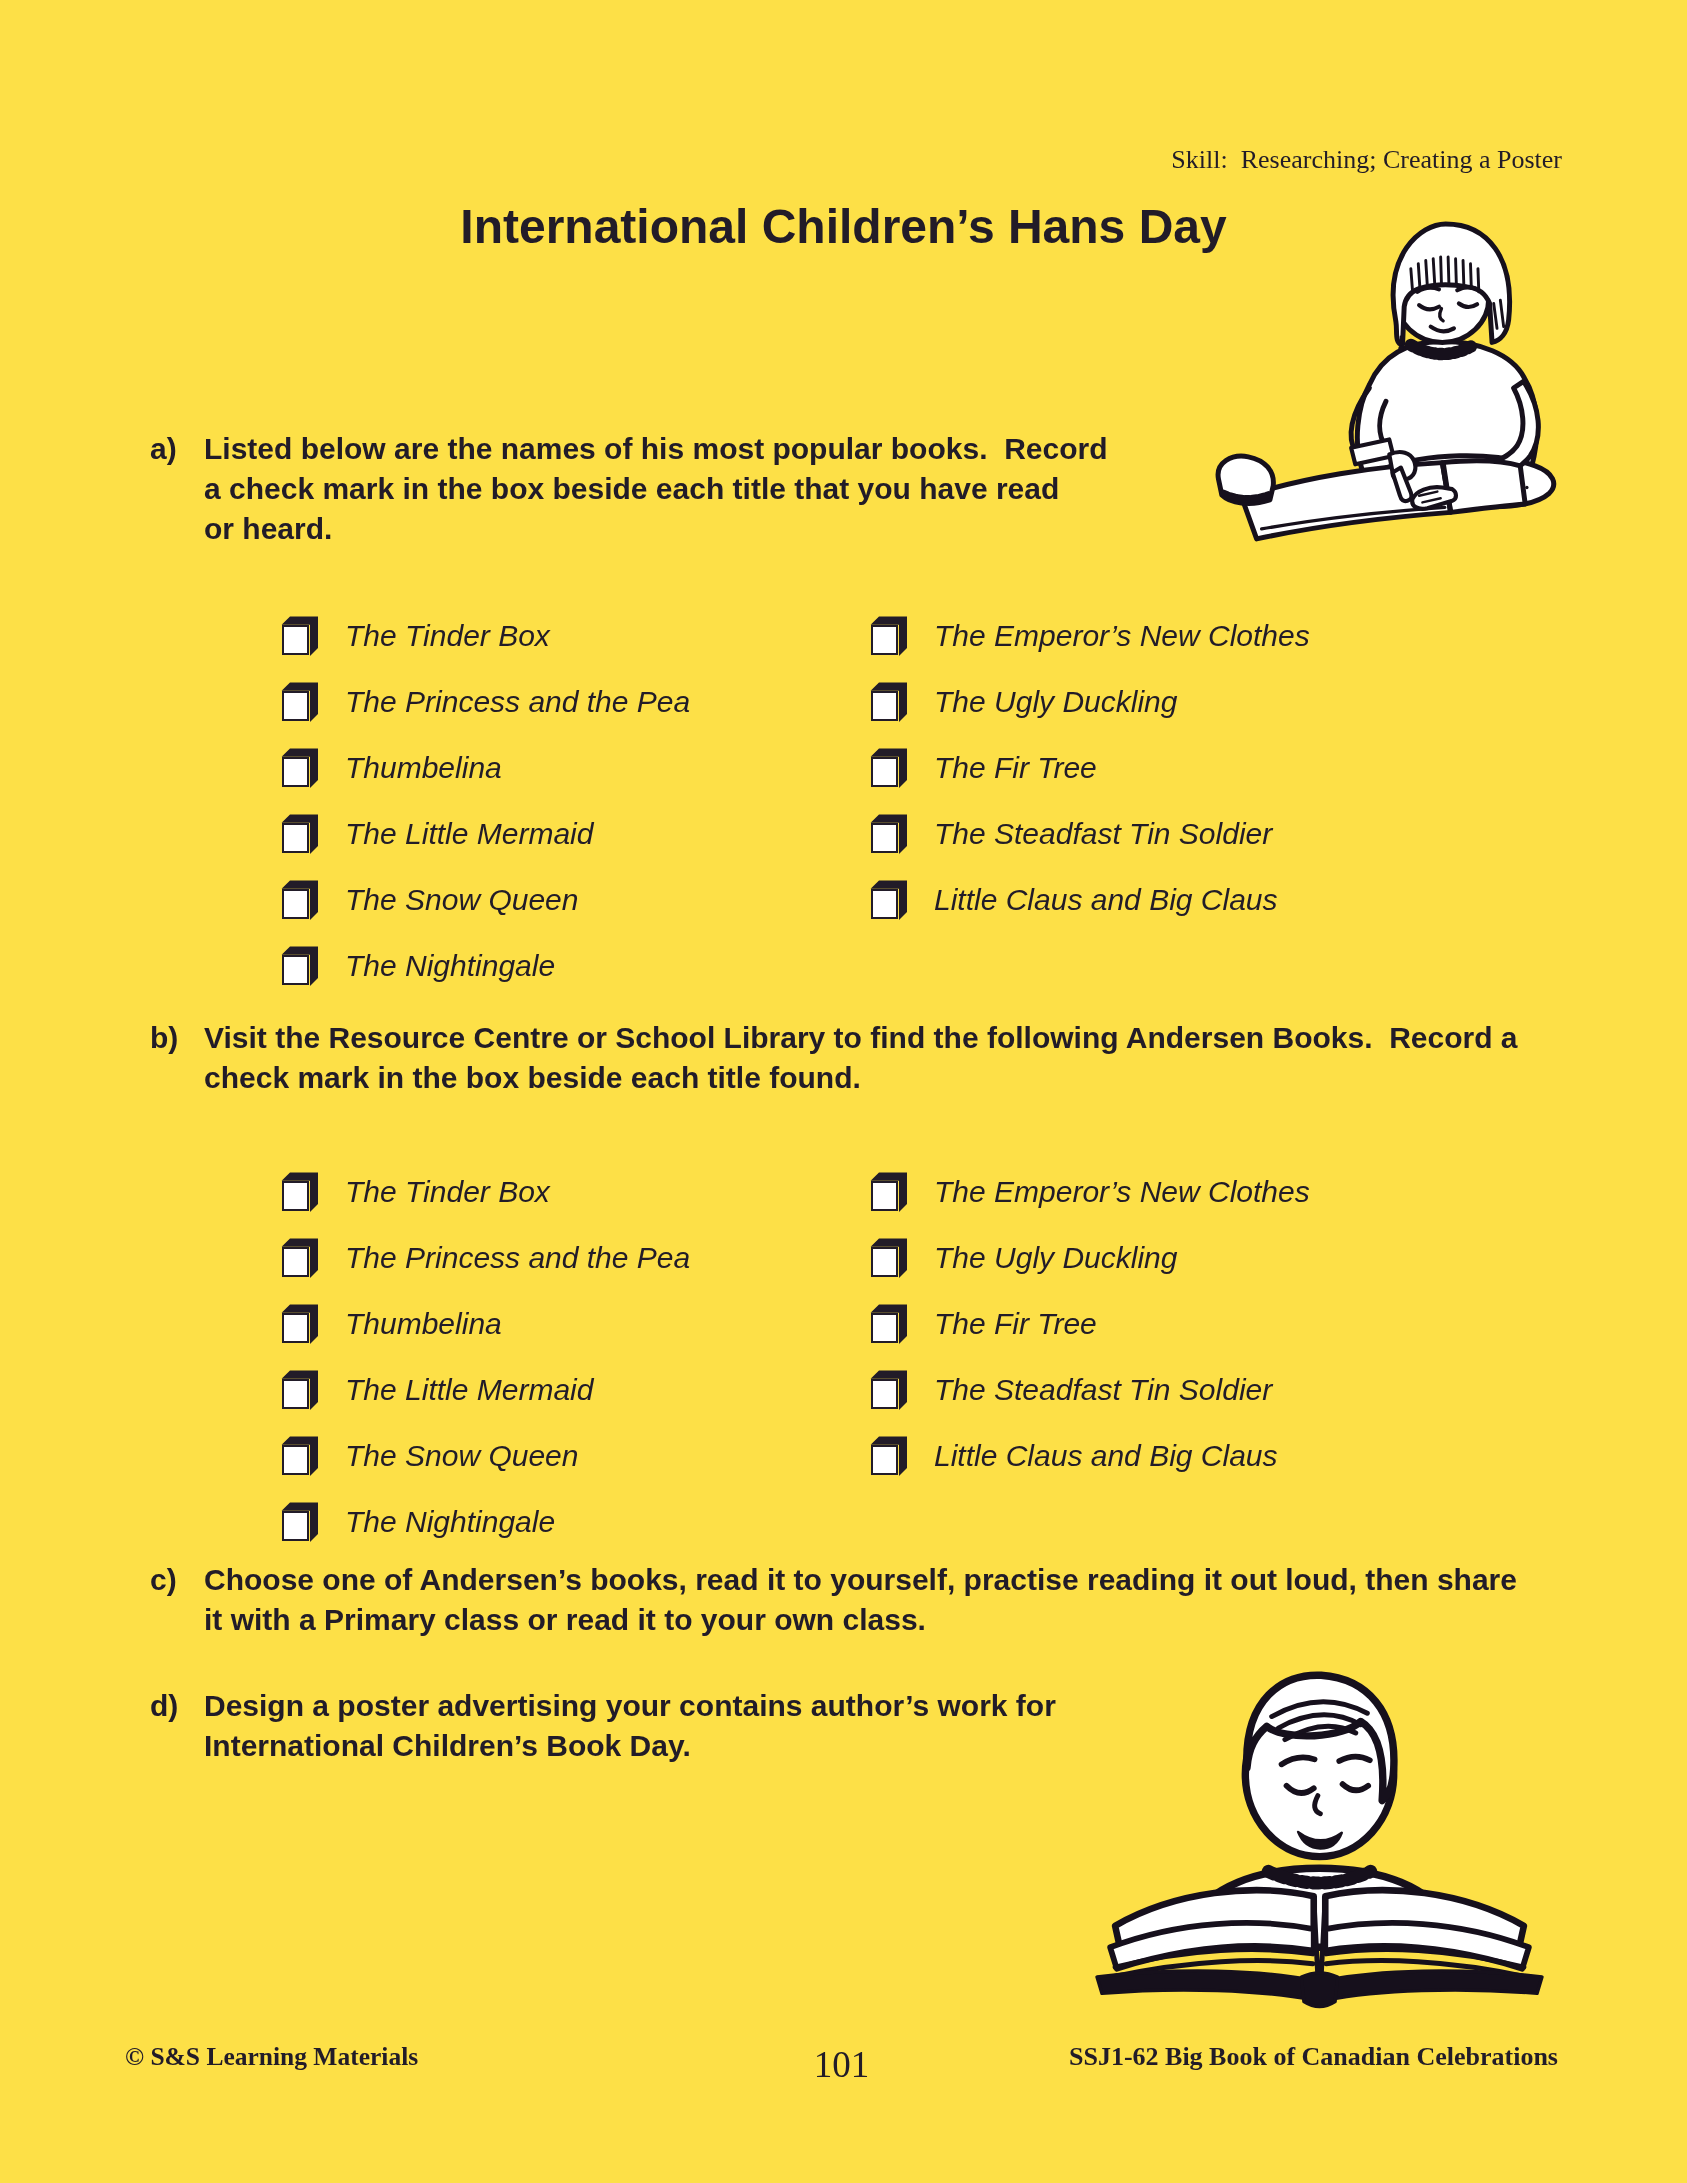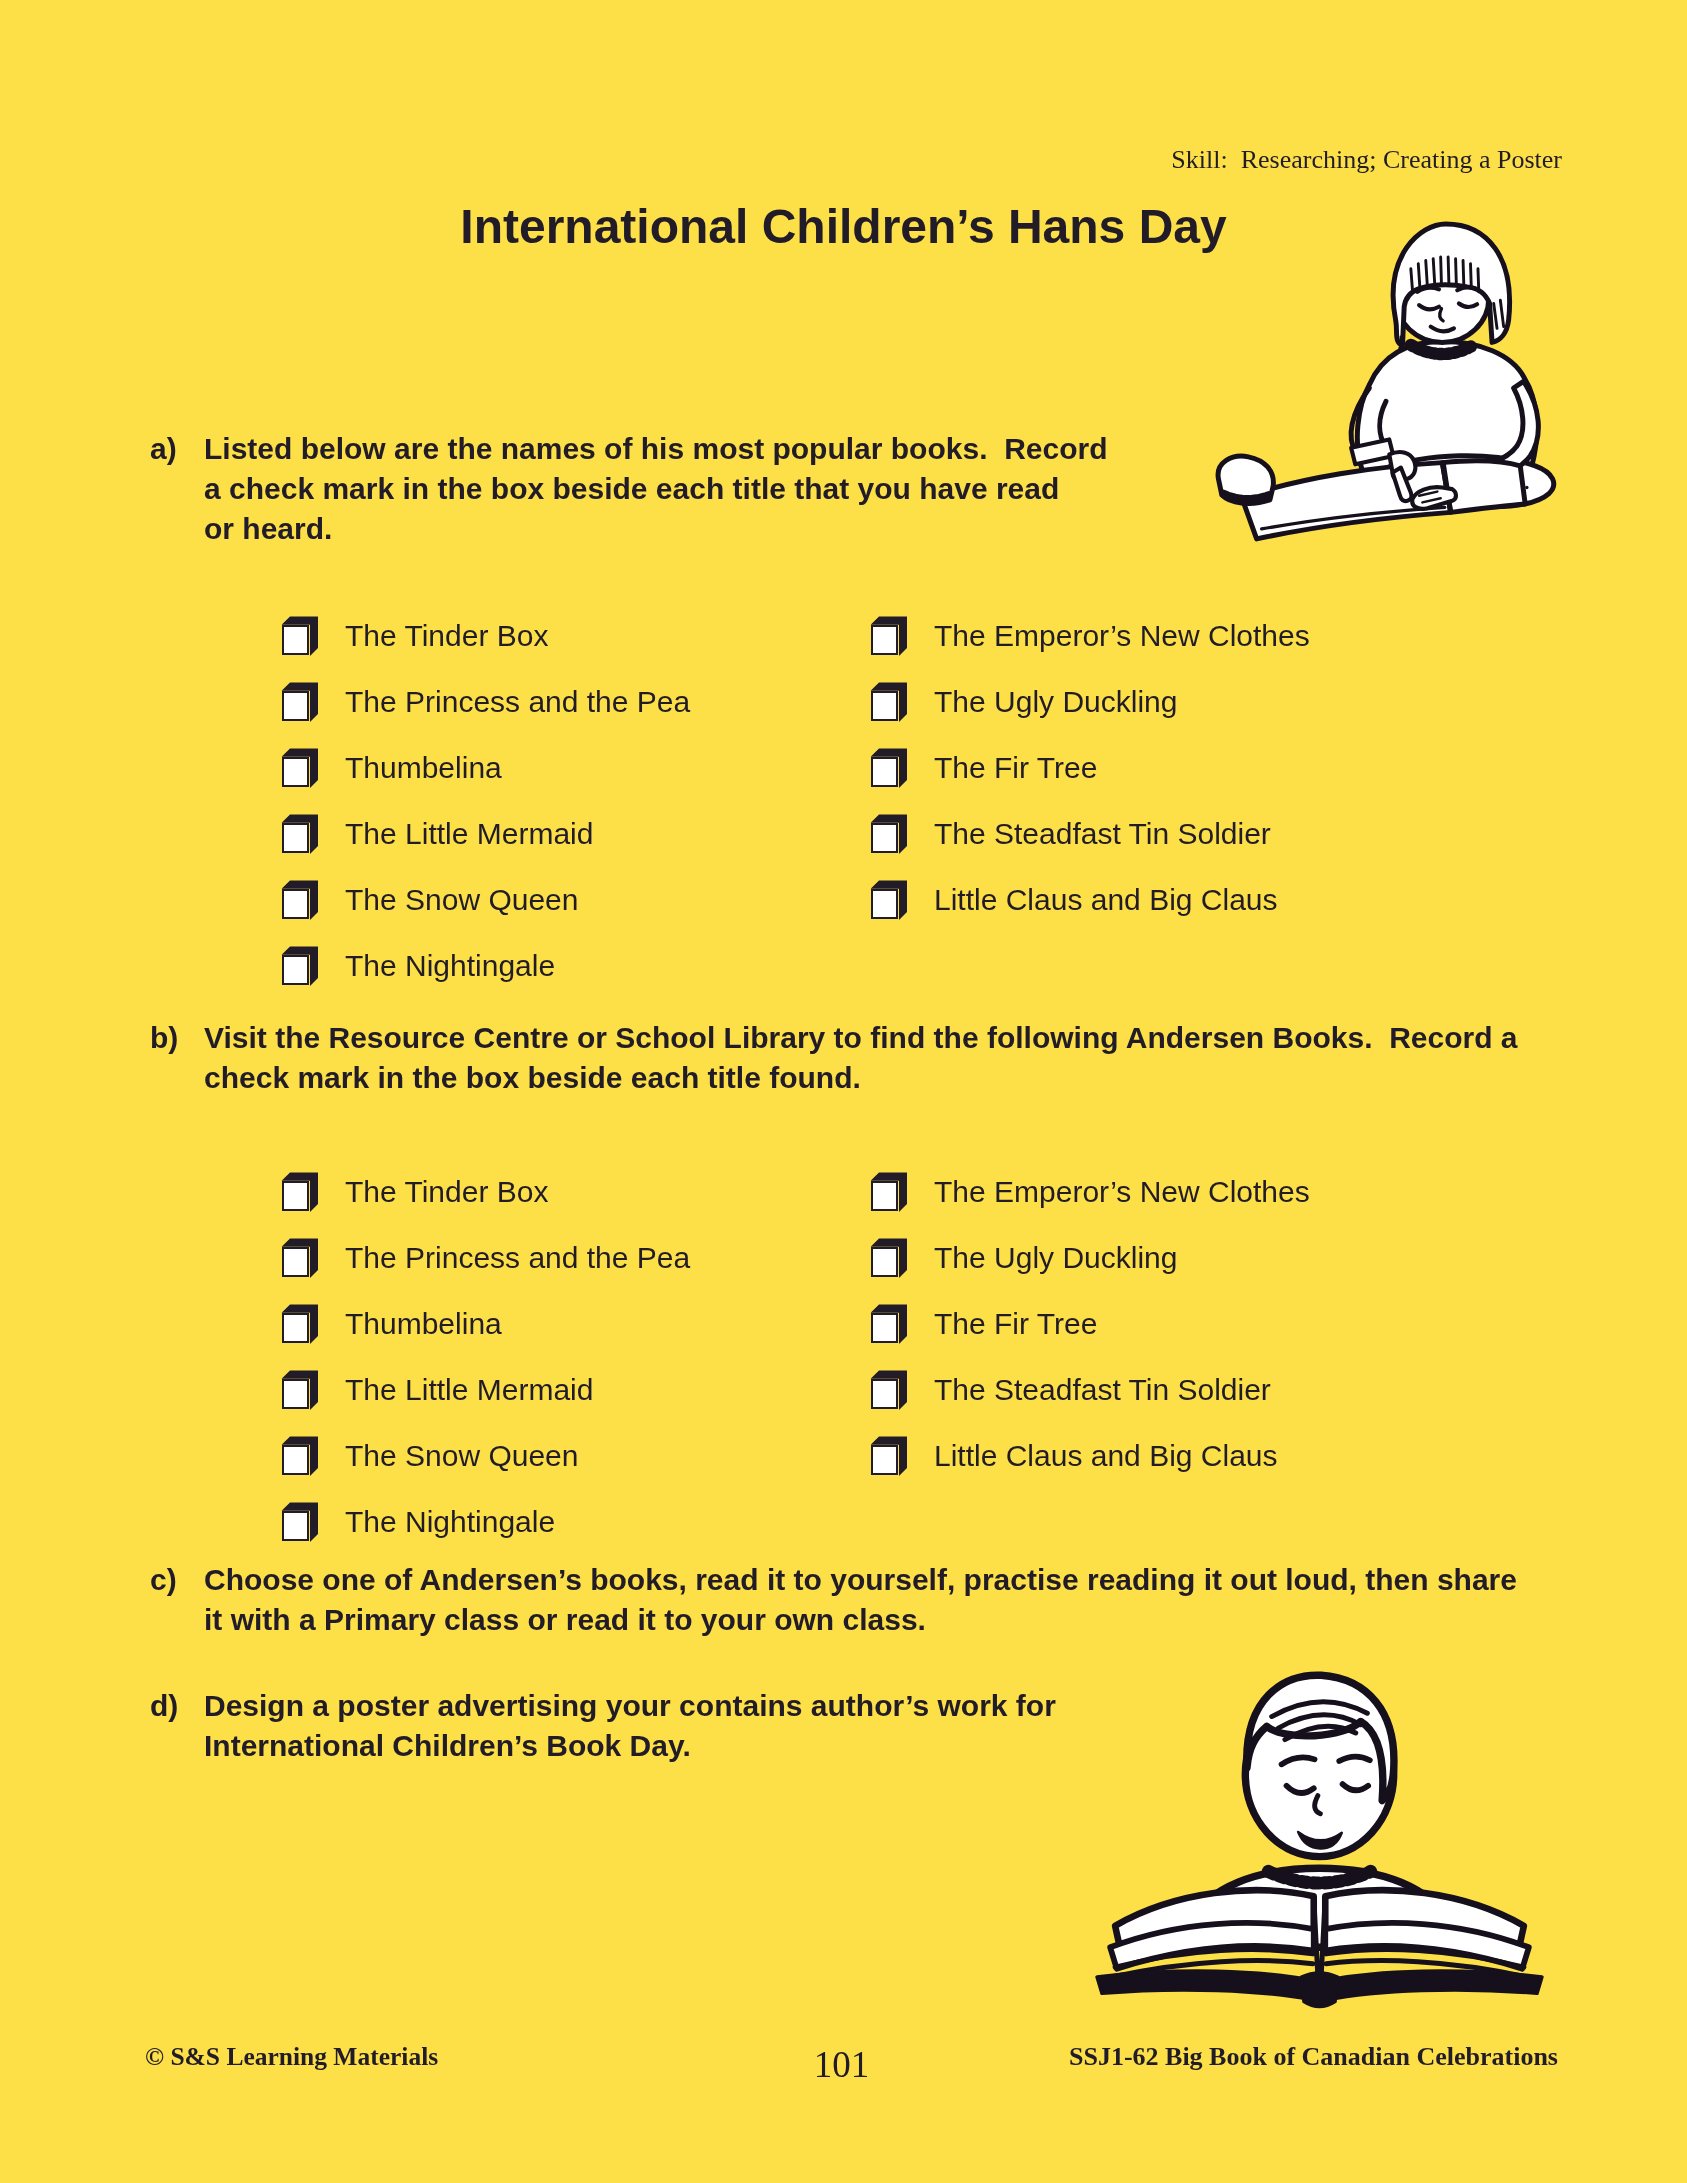--- a/index.html
+++ b/index.html
@@ -44,21 +44,21 @@
   .checklist{
     position:absolute;left:280px;width:1153px;
     display:grid;
     grid-template-columns:589px auto;
     grid-template-rows:repeat(6,66px);
     grid-auto-flow:column;
   }
   .list-a{top:603px;}
   .list-b{top:1159px;}
   .row{display:flex;align-items:center;height:66px;}
-  .bt{font-size:30px;margin-left:25px;white-space:nowrap;}
+  .bt{font-size:30px;margin-left:25px;white-space:nowrap;font-style:italic;}
 
   .cbx{position:relative;width:40px;height:44px;flex:0 0 40px;}
   .cbx .sh{
     position:absolute;inset:0;background:var(--ink);
     clip-path:polygon(1.6px 10.7px,10px 2.5px,38px 2.5px,38px 34px,30px 42px,30px 10.7px);
   }
   .cbx .fc{
     position:absolute;left:1.6px;top:10.7px;width:23px;height:26px;
     background:#fff;border:2.5px solid var(--ink);
   }
@@ -66,21 +66,21 @@
 
   .illus{position:absolute;}
   .illus-girl{left:1193px;top:204px;width:366px;height:344px;}
   .illus-boy{left:1064px;top:1644px;width:511px;height:375px;}
   .illus svg{display:block;width:100%;height:100%;}
 
   .footer{
     position:absolute;left:125px;right:129px;top:2035px;height:41px;
     font-family:"Liberation Serif",serif;
   }
-  .footer .f-left{position:absolute;left:0;top:6.6px;font-weight:700;font-size:25.5px;margin-left:20px;}
+  .footer .f-left{position:absolute;left:0;top:6.6px;font-weight:700;font-size:25.5px;}
   .footer .f-right{position:absolute;right:0;top:6.6px;font-weight:700;font-size:26px;}
   .footer .f-center{position:absolute;left:50%;transform:translateX(-50%);top:8px;font-size:37px;}
 </style>
 </head>
 <body>
 
 <div class="page">
 
   <div class="skill-note">Skill:  Researching; Creating a Poster</div>
 

